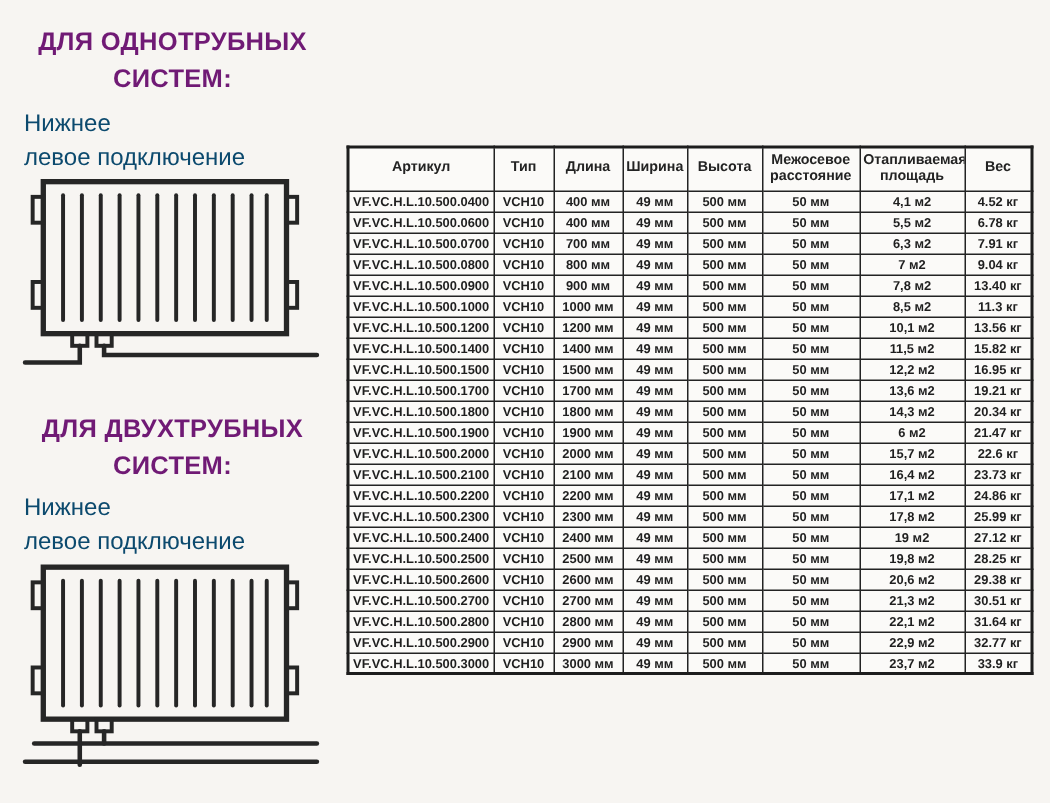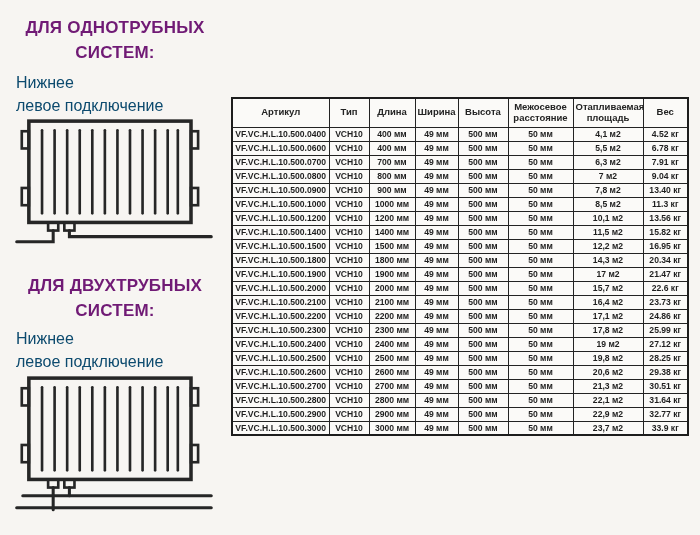--- a/index.html
+++ b/index.html
@@ -255,37 +255,47 @@
           <td>VF.VC.H.L.10.500.1500</td>
           <td>VCH10</td>
           <td>1500 мм</td>
           <td>49 мм</td>
           <td>500 мм</td>
           <td>50 мм</td>
           <td>12,2 м2</td>
           <td>16.95 кг</td>
         </tr>
         <tr>
+          <td>VF.VC.H.L.10.500.1700</td>
+          <td>VCH10</td>
+          <td>1700 мм</td>
+          <td>49 мм</td>
+          <td>500 мм</td>
+          <td>50 мм</td>
+          <td>13,6 м2</td>
+          <td>19.21 кг</td>
+        </tr>
+        <tr>
           <td>VF.VC.H.L.10.500.1800</td>
           <td>VCH10</td>
           <td>1800 мм</td>
           <td>49 мм</td>
           <td>500 мм</td>
           <td>50 мм</td>
           <td>14,3 м2</td>
           <td>20.34 кг</td>
         </tr>
         <tr>
           <td>VF.VC.H.L.10.500.1900</td>
           <td>VCH10</td>
           <td>1900 мм</td>
           <td>49 мм</td>
           <td>500 мм</td>
           <td>50 мм</td>
-          <td>17 м2</td>
+          <td>6 м2</td>
           <td>21.47 кг</td>
         </tr>
         <tr>
           <td>VF.VC.H.L.10.500.2000</td>
           <td>VCH10</td>
           <td>2000 мм</td>
           <td>49 мм</td>
           <td>500 мм</td>
           <td>50 мм</td>
           <td>15,7 м2</td>

